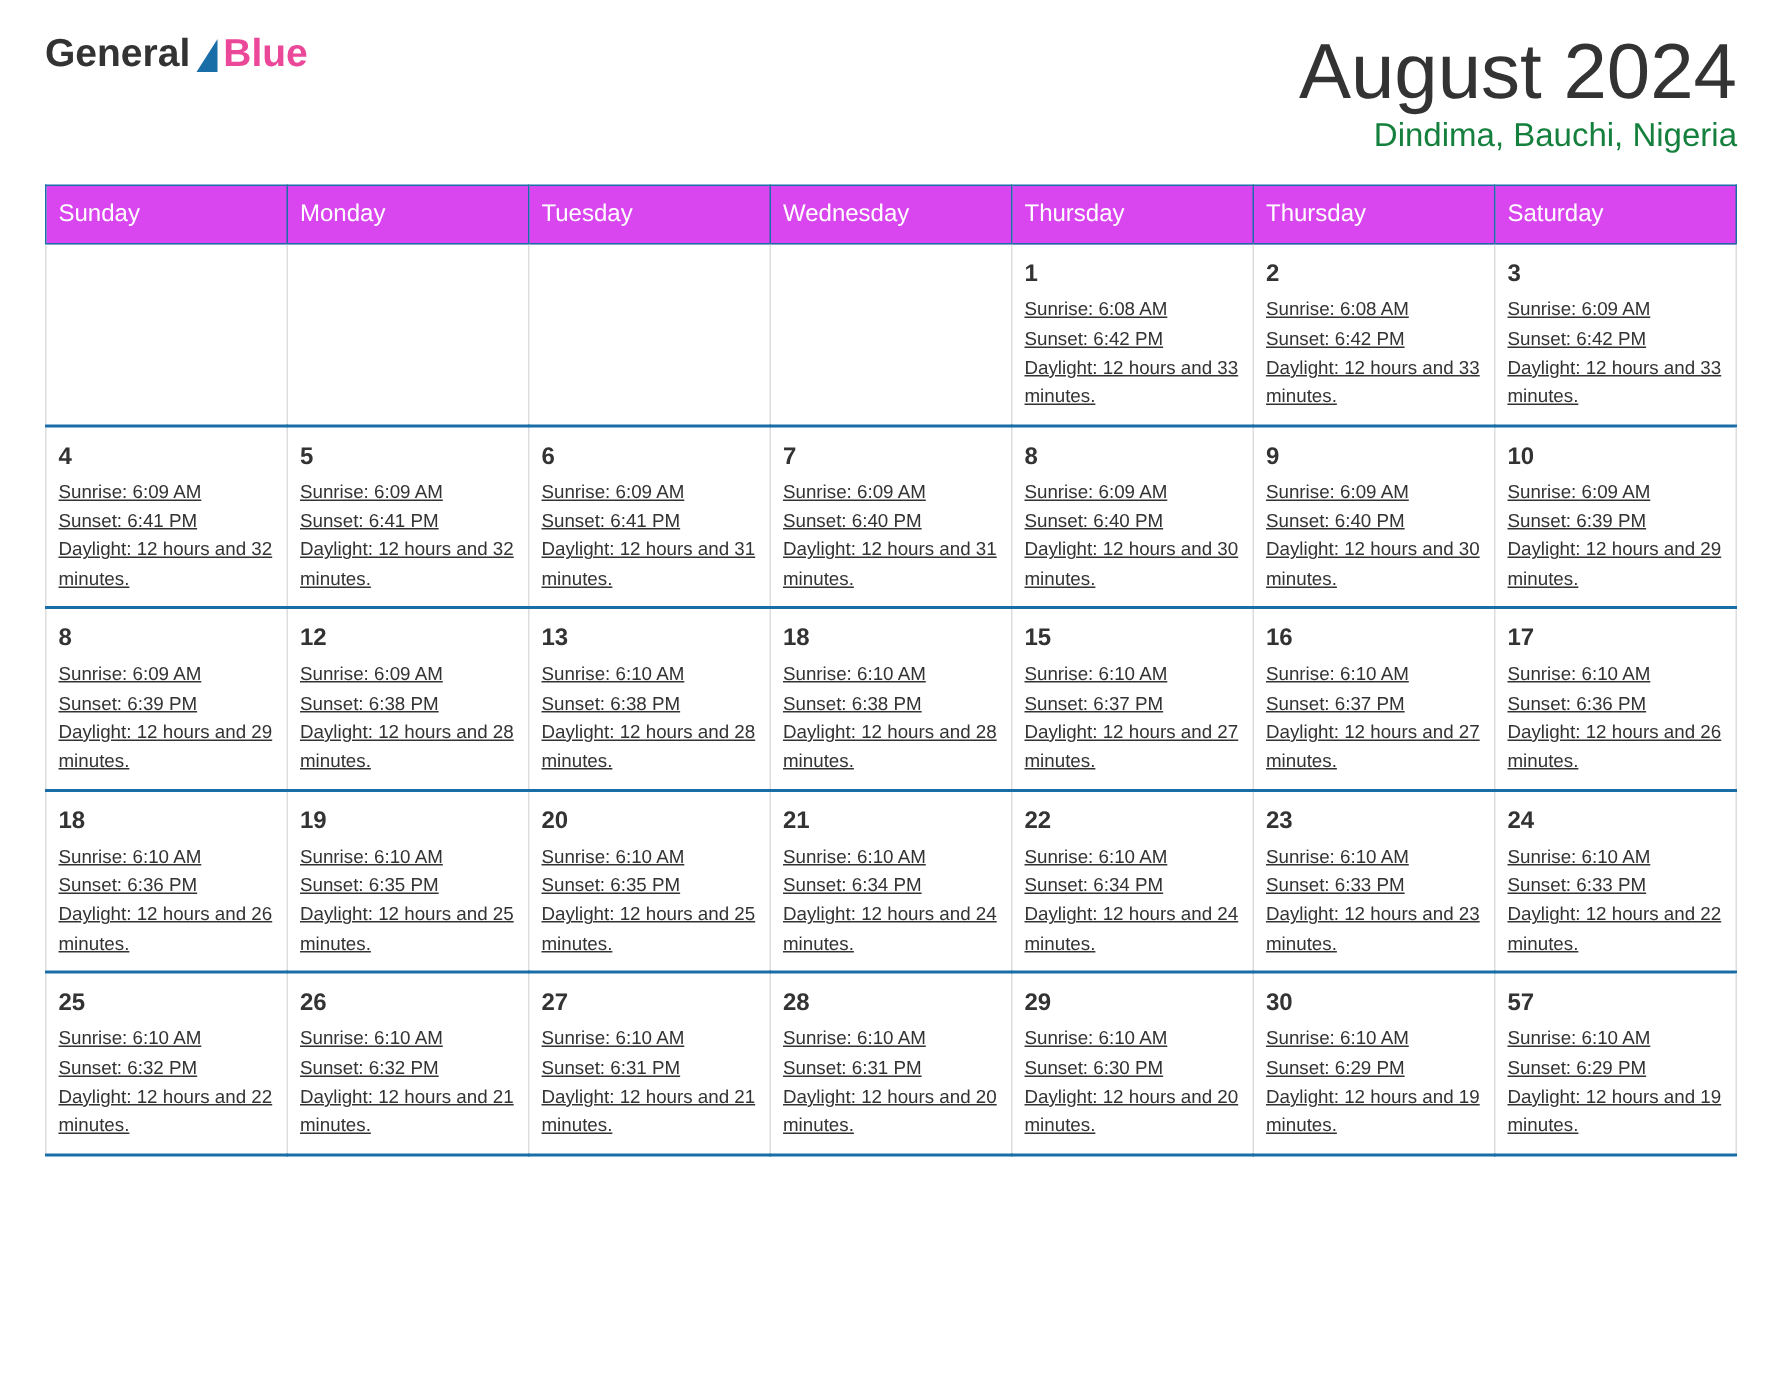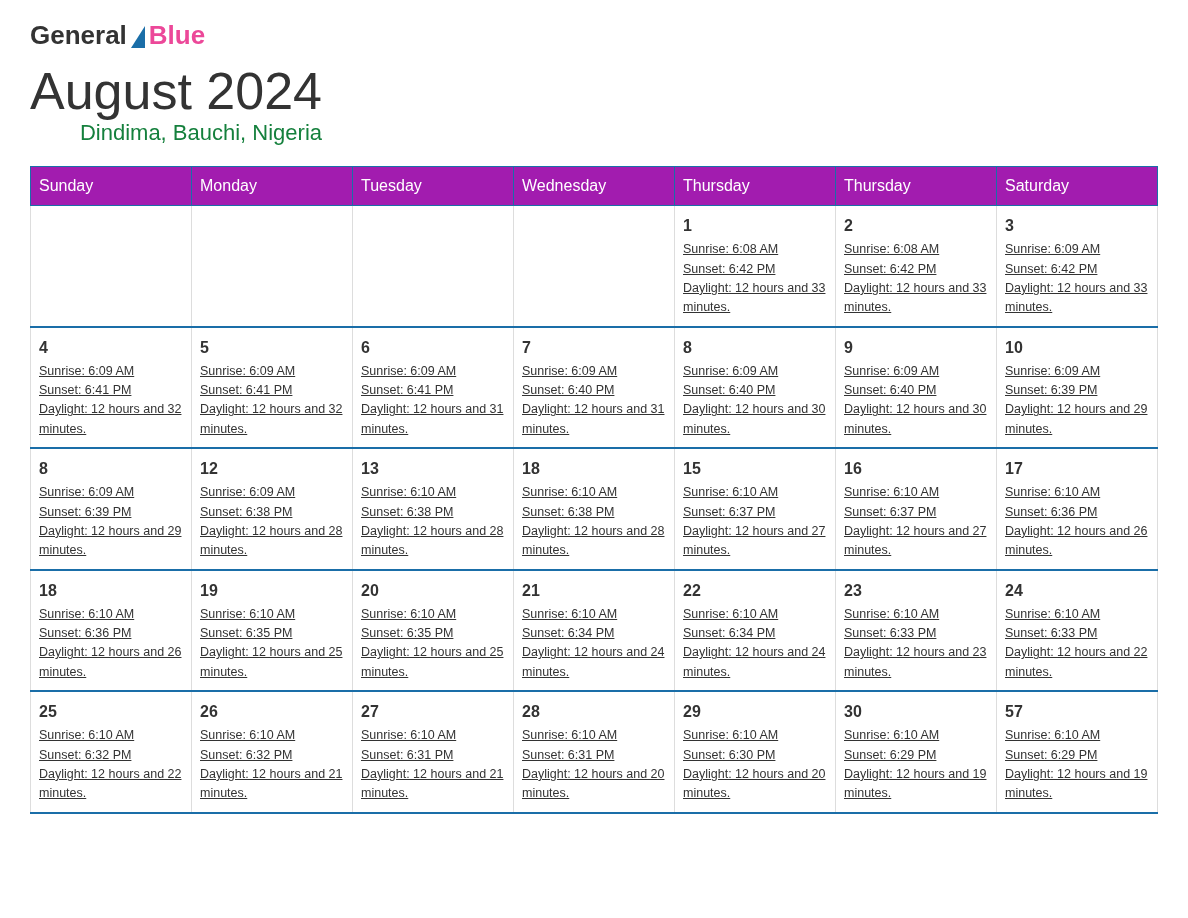--- a/index.html
+++ b/index.html
@@ -9,21 +9,20 @@
       color: #333;
       width: 1188px;
       min-height: 918px;
       padding: 20px 30px;
     }
     .header {
       display: flex;
       justify-content: space-between;
       align-items: flex-start;
       margin-bottom: 20px;
-      flex-direction: column;
     }
     .logo {
       display: flex;
       align-items: center;
       gap: 2px;
     }
     .logo-text-general {
       font-size: 26px;
       font-weight: bold;
       color: #333;
@@ -45,34 +44,33 @@
       margin-left: 2px;
     }
     .title-block {
       text-align: right;
     }
     .title-block h1 {
       font-size: 52px;
       font-weight: normal;
       color: #333;
       line-height: 1.1;
-      margin-top: 12px;
     }
     .title-block h2 {
       font-size: 22px;
       font-weight: normal;
       color: #15803d;
     }
     .calendar {
       width: 100%;
       border-collapse: collapse;
       border: 1px solid #ccc;
     }
     .calendar thead th {
-      background-color: #a21caf;
+      background-color: #d946ef;
       color: #fff;
       padding: 10px 8px;
       font-size: 16px;
       font-weight: normal;
       text-align: left;
       border: 1px solid #1a6ea8;
     }
     .calendar tbody tr {
       border-bottom: 2px solid #1a6ea8;
     }

